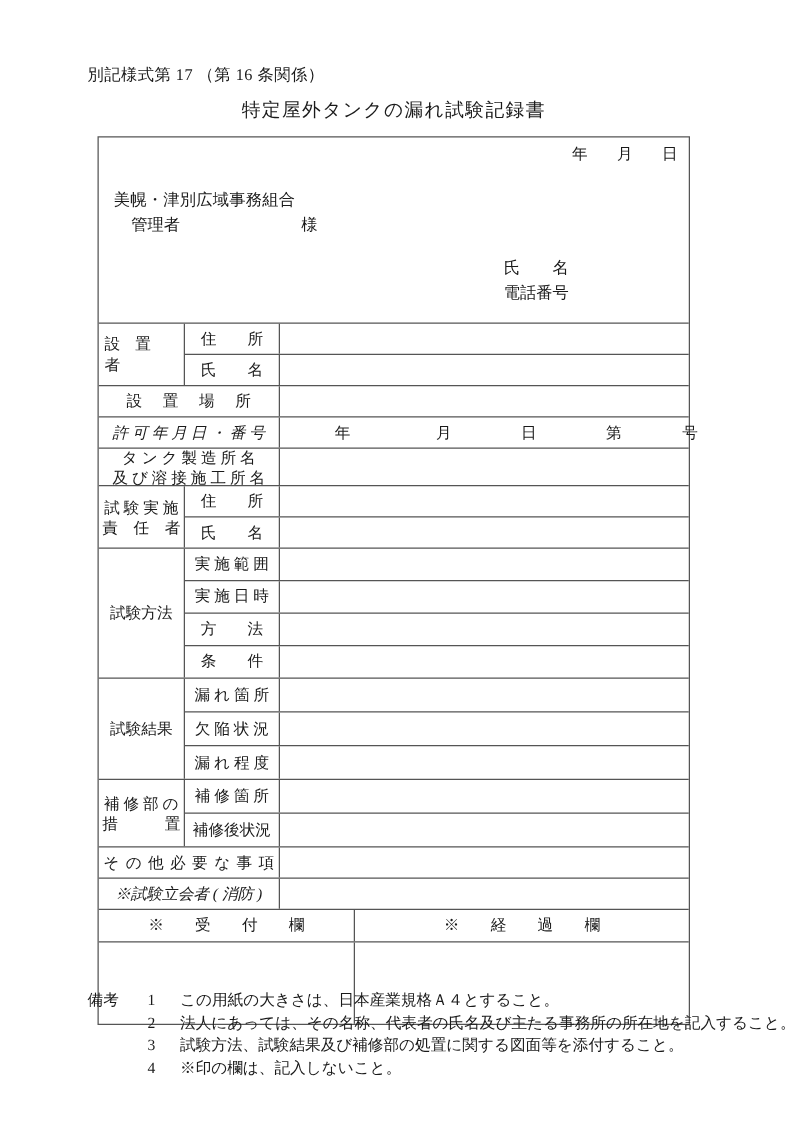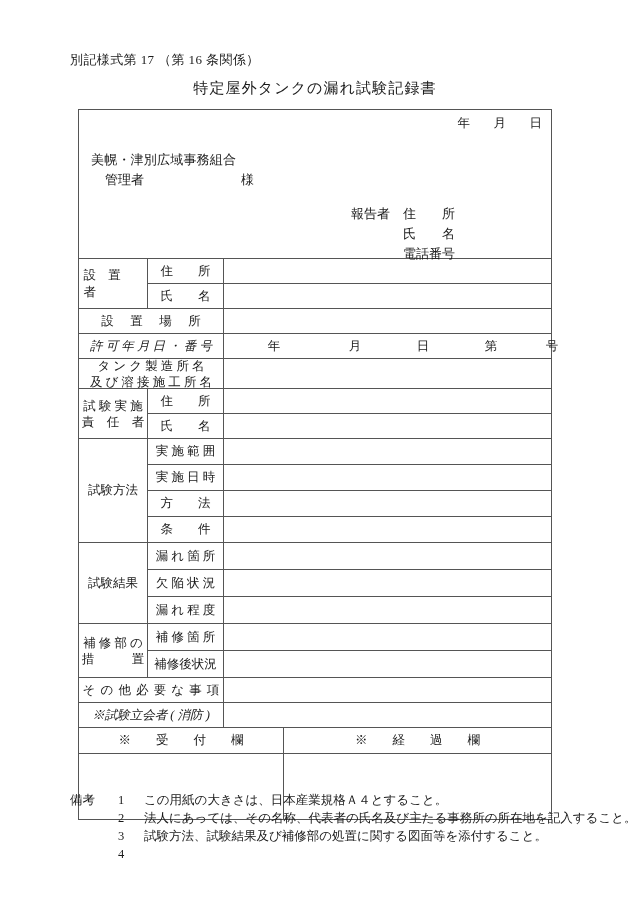--- a/index.html
+++ b/index.html
@@ -247,21 +247,20 @@
         <span class="g">年</span><span class="g">月</span><span>日</span>
       </div>
 
       <div class="org">美幌・津別広域事務組合</div>
 
       <div class="mgr-row">
         <span class="mgr">管理者</span><span>様</span>
       </div>
 
       <div class="reporter">
-        <div><span class="r-lbl">報告者</span><span class="r-val">住　　所</span></div>
         <div><span class="r-lbl"></span><span class="r-val">氏　　名</span></div>
         <div><span class="r-lbl"></span><span class="r-val">電話番号</span></div>
       </div>
     </div>
 
     <div class="row">
       <div class="c-lbl1 sp-4">設 置 者</div>
       <div class="split-pair">
         <div class="sub-row h24">
           <div class="c-lbl2">住　　所</div>
@@ -405,16 +404,17 @@
       <span class="note-tx">法人にあっては、その名称、代表者の氏名及び主たる事務所の所在地を記入すること。</span>
     </div>
     <div class="note-line cont">
       <span class="note-kw"></span>
       <span class="note-idx">3</span>
       <span class="note-tx">試験方法、試験結果及び補修部の処置に関する図面等を添付すること。</span>
     </div>
     <div class="note-line cont">
       <span class="note-kw"></span>
       <span class="note-idx">4</span>
+      <span class="note-tx">※印の欄は、記入しないこと。</span>
     </div>
   </div>
 
 </div>
 
 </body></html>

